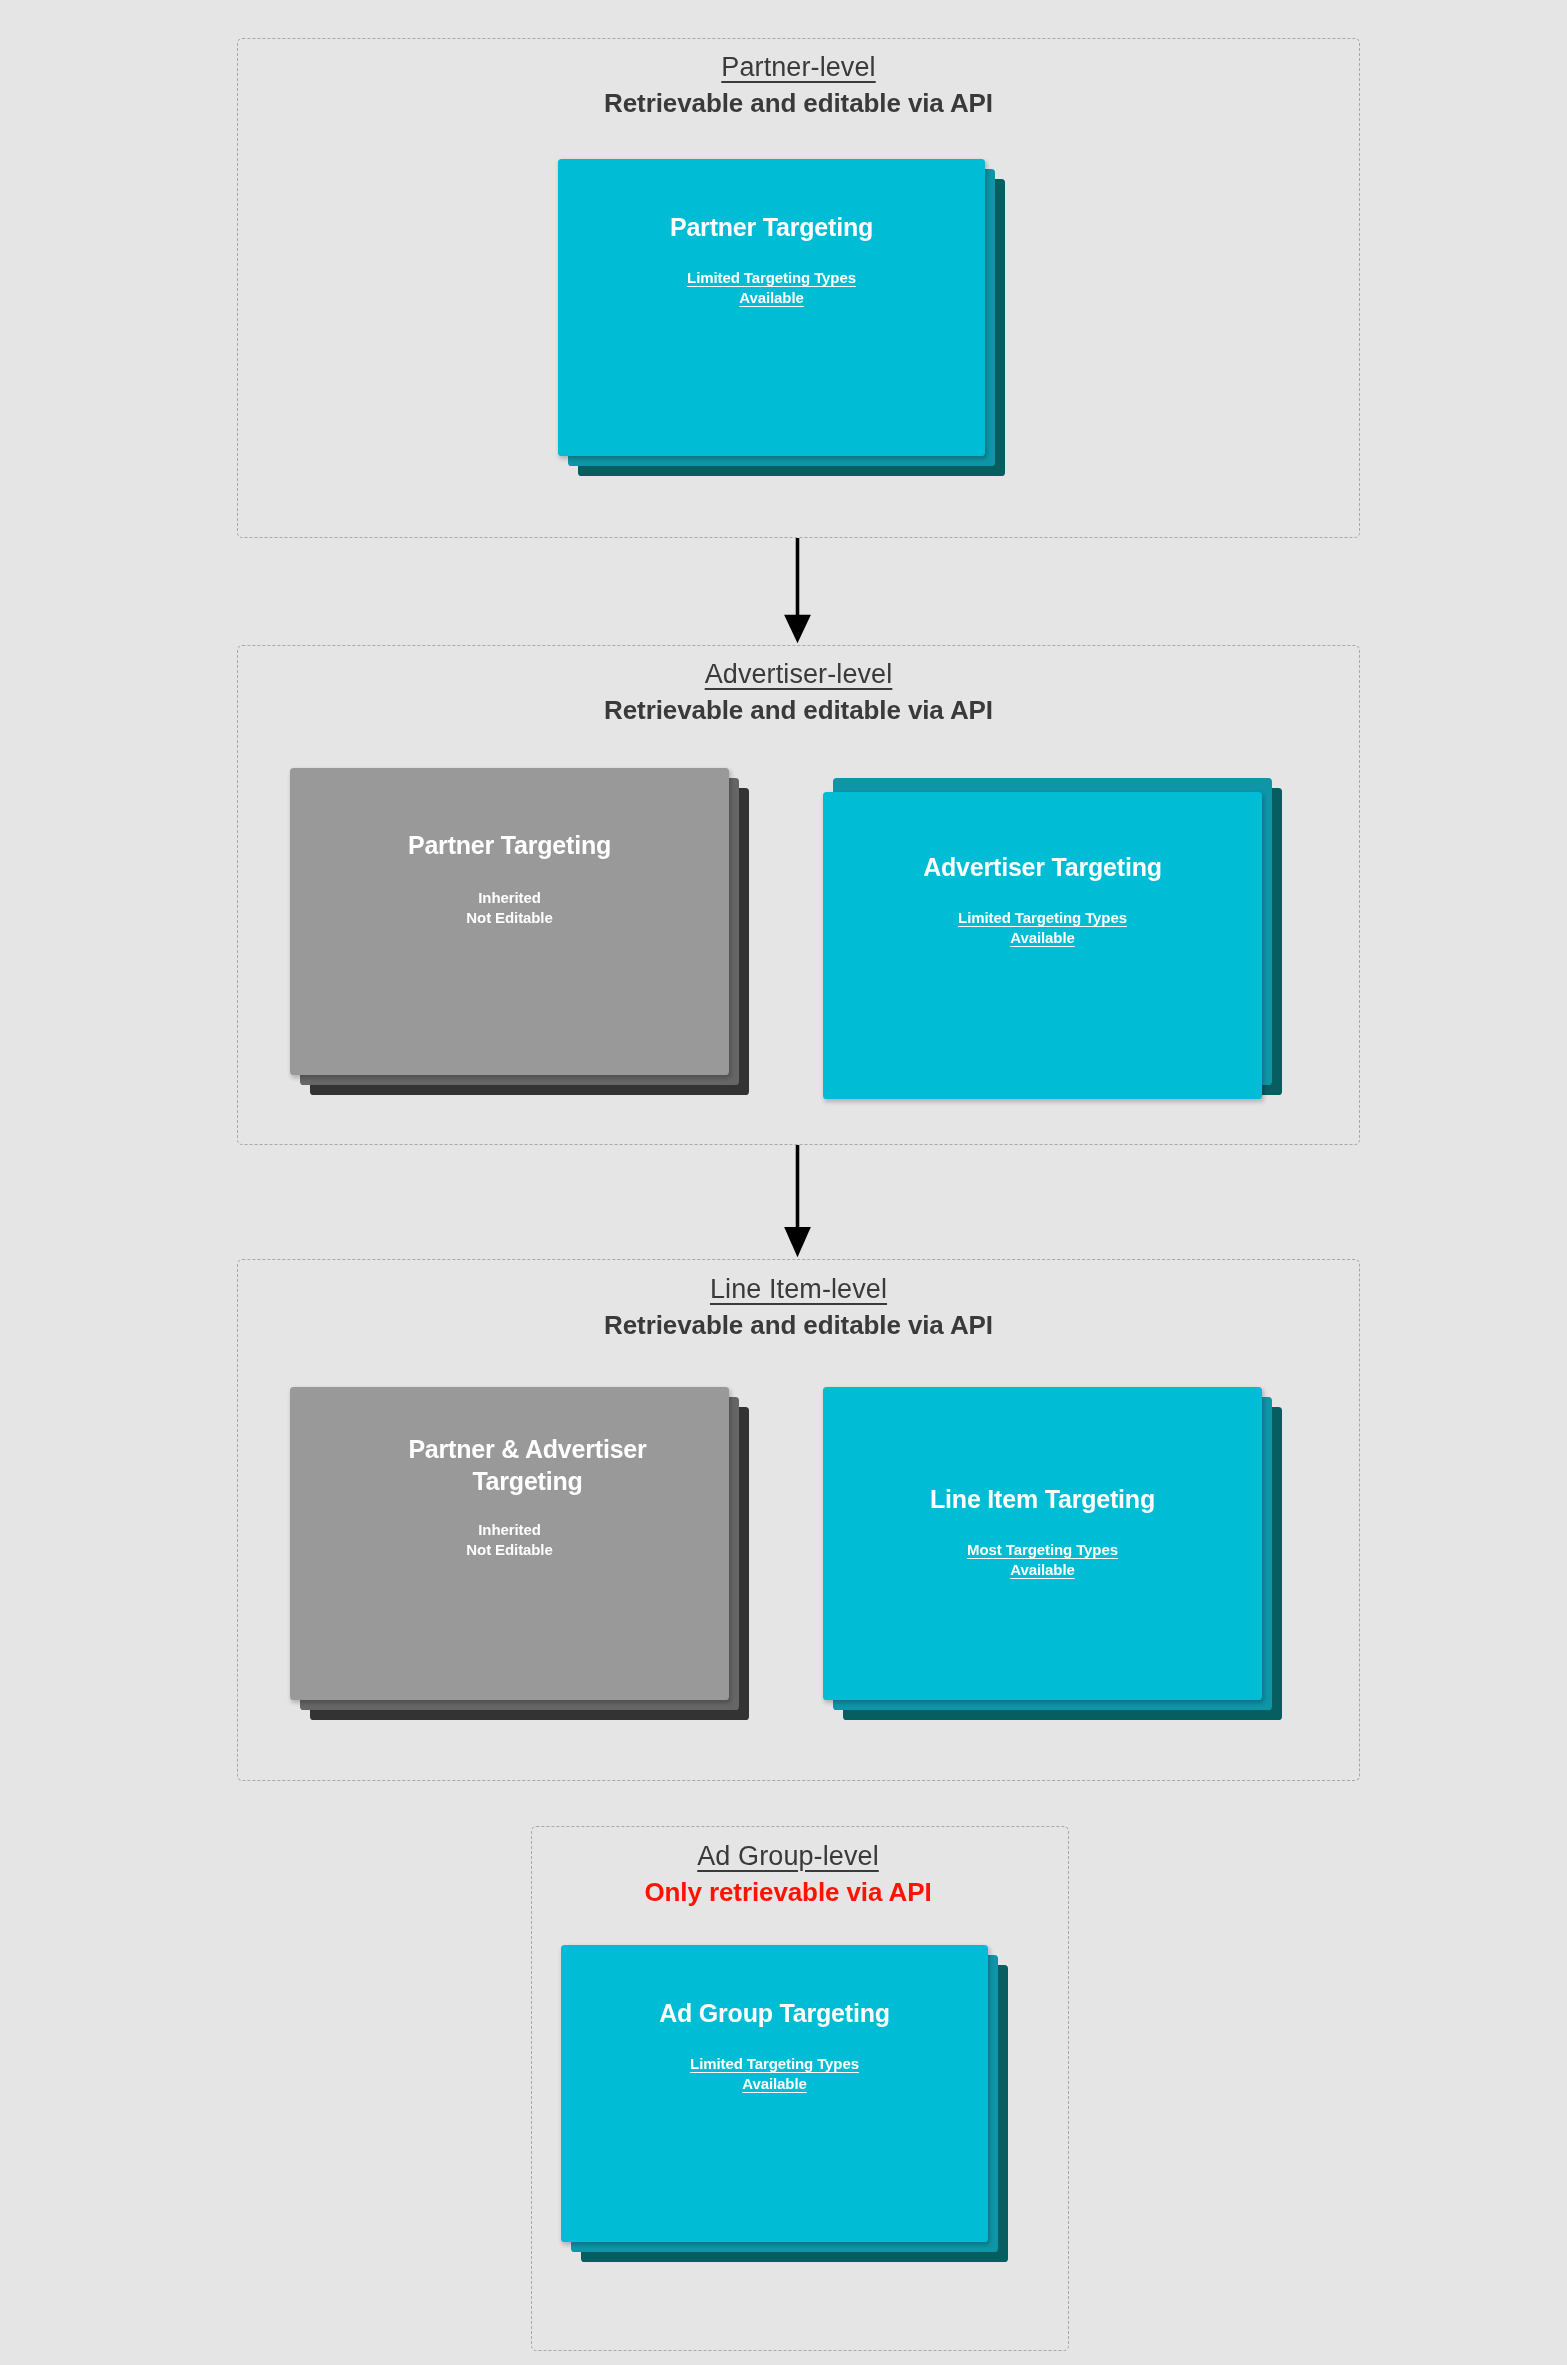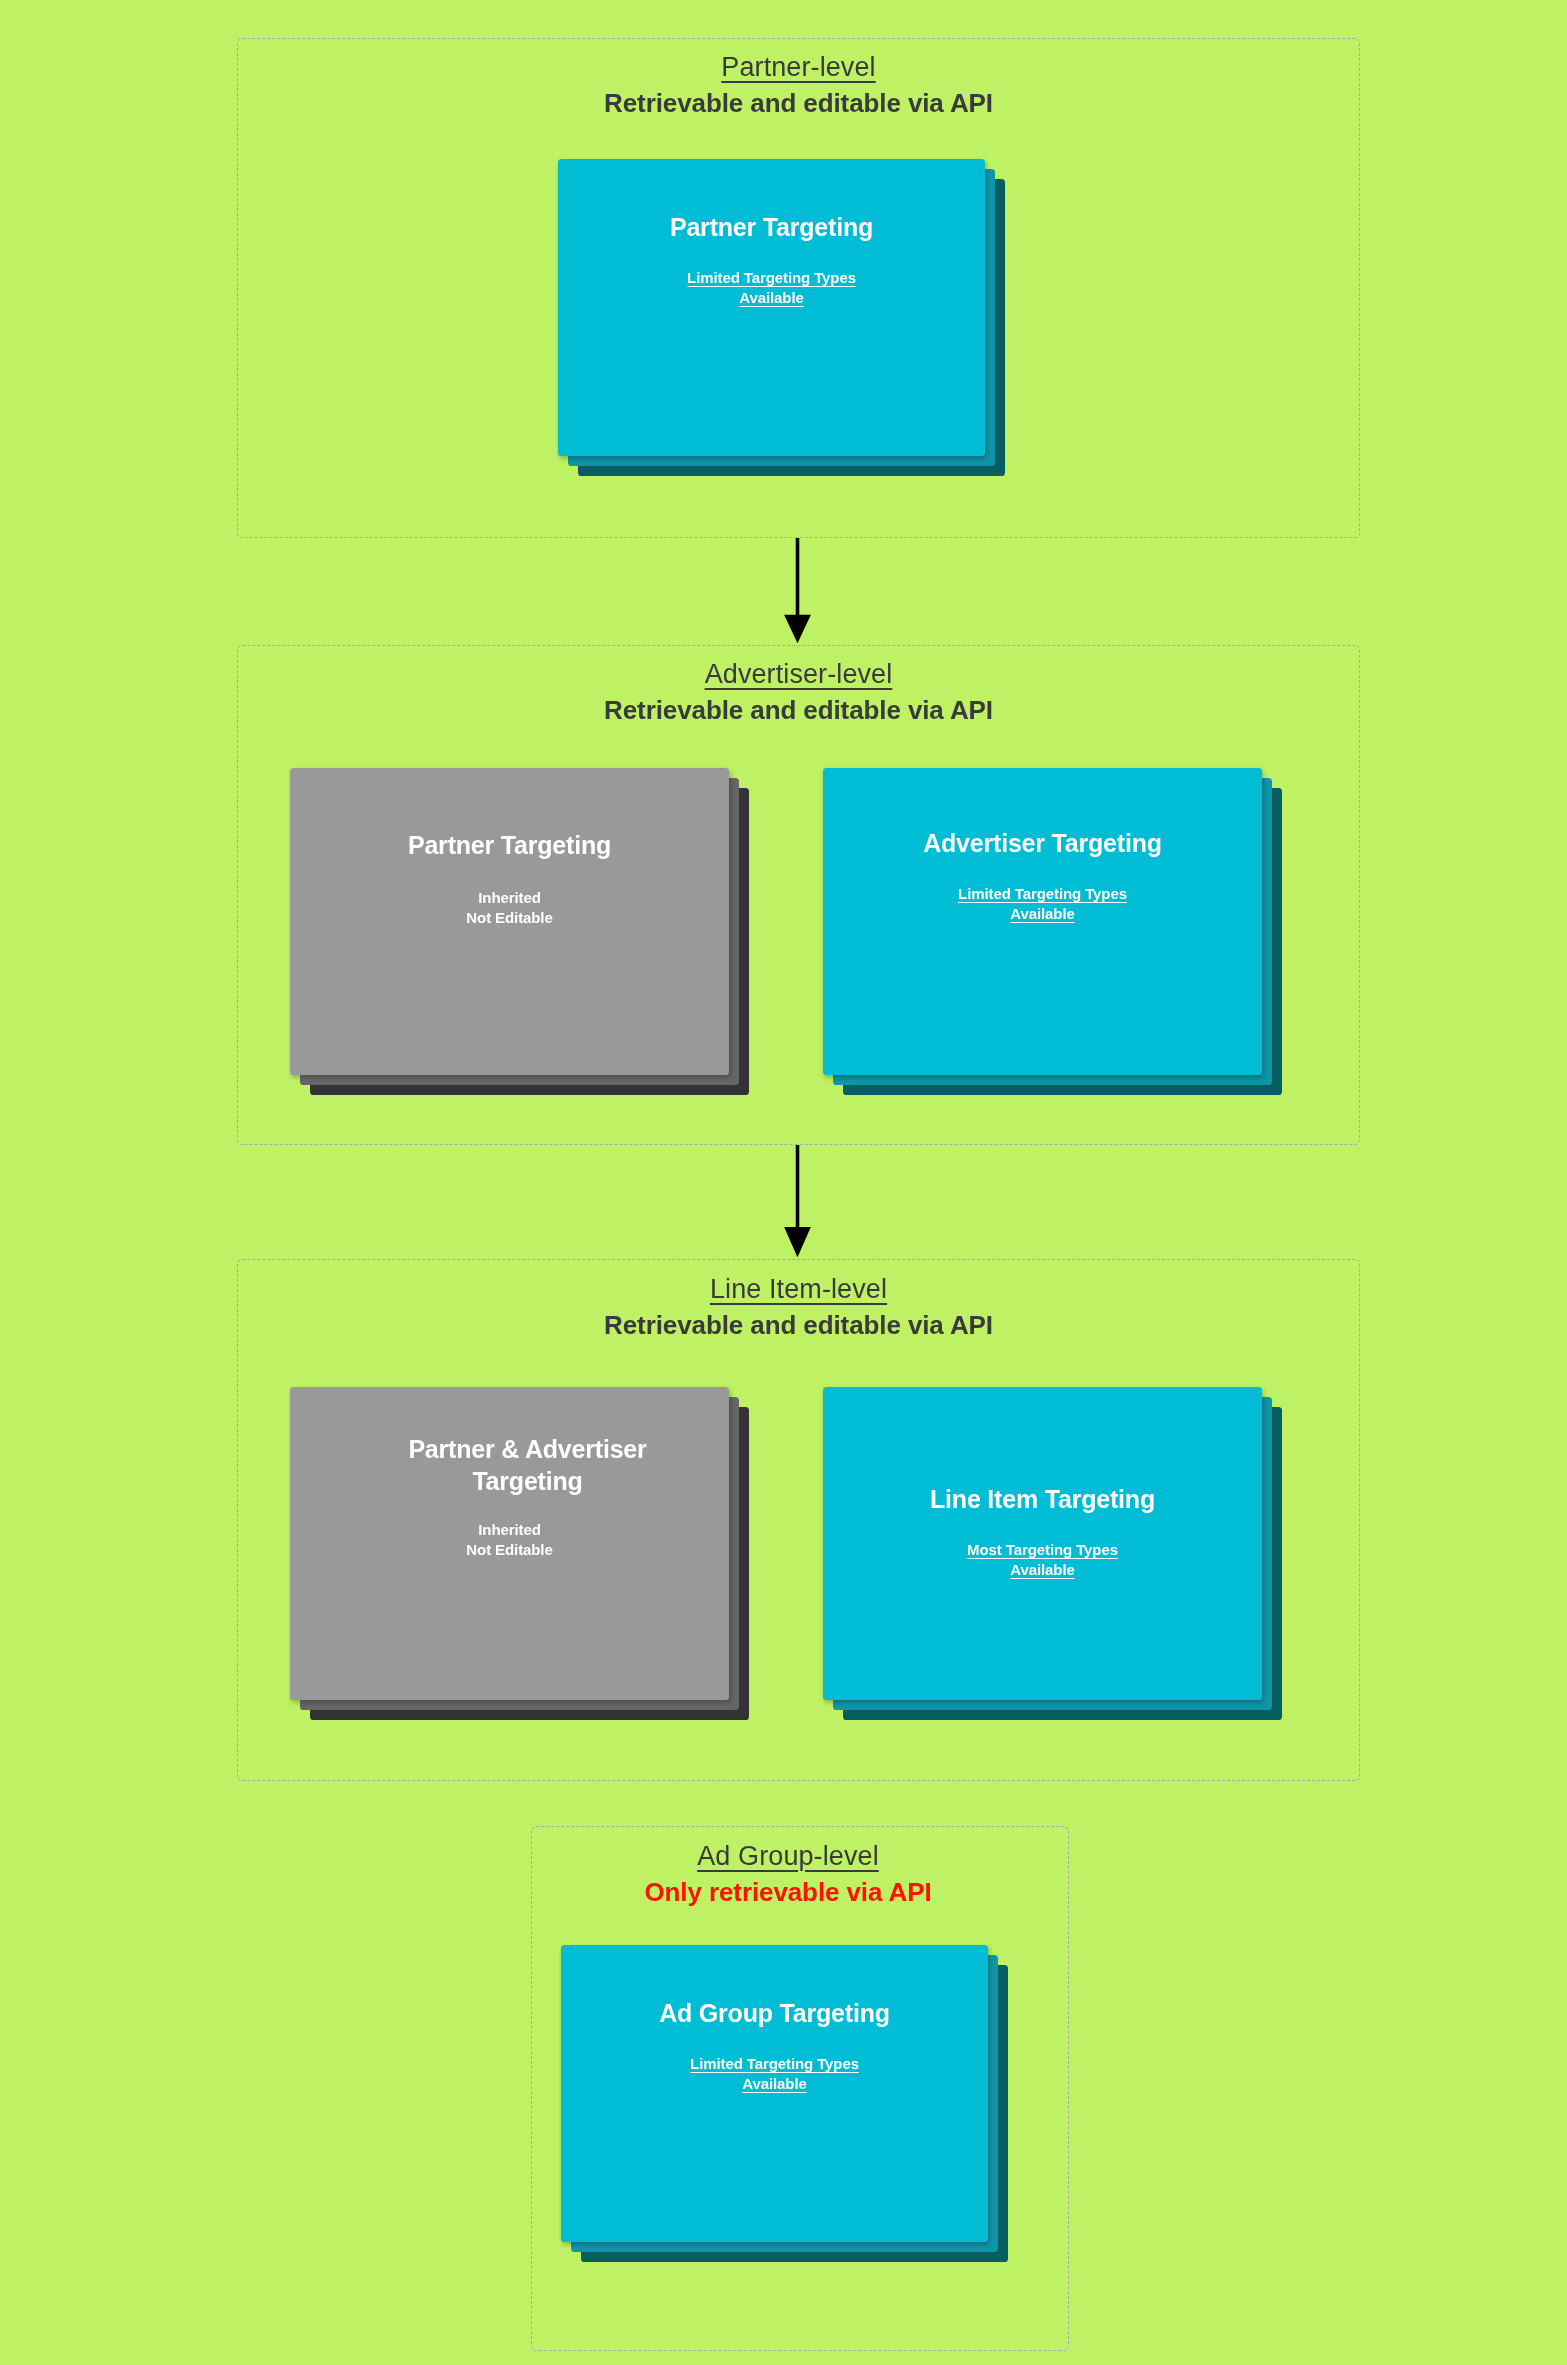--- a/index.html
+++ b/index.html
@@ -9,21 +9,21 @@
     height: 2366px;
     background: #ffffff;
     font-family: "Liberation Sans", sans-serif;
     overflow: hidden;
   }
 
   #stage {
     position: relative;
     width: 1567px;
     height: 2366px;
-    background: #bef264;
+    background: #e5e5e5;
   }
 
   
   .level-box {
     position: absolute;
     border: 1.8px dashed #a8a8a8;
     border-radius: 5.4px;
     background: transparent;
   }
 
@@ -160,21 +160,21 @@
     <div class="card-layer layer-front" style="width:439px; height:307px;">
       <div class="card-title" style="margin-top:61px;">Partner Targeting</div>
       <div class="card-note" style="margin-top:27px;">Inherited</div>
       <div class="card-note">Not Editable</div>
     </div>
   </div>
 
   <div class="card-stack cyan" style="left:823px; top:768px; width:469px; height:348px;">
     <div class="card-layer layer-back" style="width:439px; height:307px;"></div>
     <div class="card-layer layer-mid" style="width:439px; height:307px;"></div>
-    <div class="card-layer layer-front" style="width:439px; height:307px;">
+    <div class="card-layer layer-front" style="width:439px; height:307px;margin-top:24px;">
       <div class="card-title" style="margin-top:59px;">Advertiser Targeting</div>
       <div class="card-note linked" style="margin-top:25px;">Limited Targeting Types</div>
       <div class="card-note linked">Available</div>
     </div>
   </div>
 
   <svg class="arrow" style="left:768px; top:1145px; width:59px; height:114px;" viewBox="0 0 66 128">
     <line x1="33" y1="0" x2="33" y2="100" stroke="#000000" stroke-width="4"></line>
     <polygon points="33,126 18,92 48,92" fill="#000000"></polygon>
   </svg>

